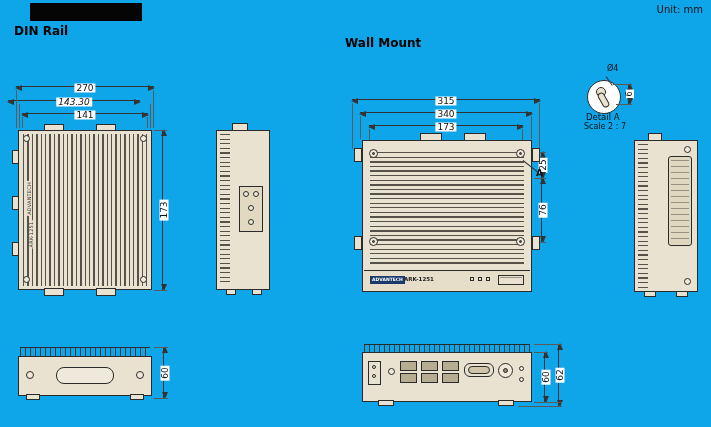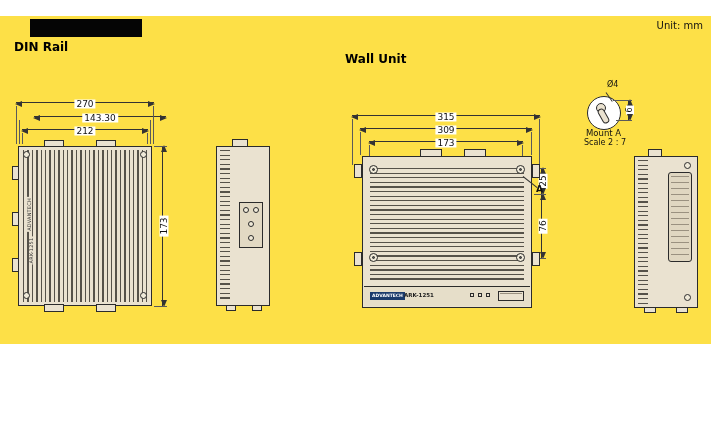--- a/index.html
+++ b/index.html
@@ -1,18 +1,18 @@
 <!DOCTYPE html>
 <html><head>
 <meta charset="utf-8">
 <style>
   * { margin:0; padding:0; box-sizing:border-box; }
   html,body { background:#fff; }
   body { font-family:"DejaVu Sans","Liberation Sans",sans-serif; color:#111; }
-  .canvas { position:relative; width:711px; height:328px; background:#fde047; overflow:hidden;margin-top:16px; }
+  .canvas { position:relative; width:711px; height:427px; background:#0ea5e9; overflow:hidden; }
   .abs { position:absolute; }
   .banner { position:absolute; left:30px; top:3px; width:112px; height:18px; background:#050505; }
   .unit { position:absolute; right:8px; top:4px; font-size:10px; color:#111; }
   .sec-title { position:absolute; font-size:12px; font-weight:bold; color:#000; }
 
   .outline { position:absolute; border:1.6px solid #2b2b2b; background:#eae2d0; }
   .thin { position:absolute; border:1px solid #2b2b2b; background:#eae2d0; }
   .dark { background:#b7ad92; }
   .circle { position:absolute; border:1px solid #2b2b2b; border-radius:50%; background:#f0ead9; }
   .fins-v { position:absolute; background-image:repeating-linear-gradient(90deg,#56524a 0px,#56524a 1.3px,rgba(0,0,0,0) 1.3px,rgba(0,0,0,0) 4.4px); }
@@ -47,31 +47,31 @@
   .note { position:absolute; color:#111; white-space:nowrap; }
 </style>
 </head>
 <body>
 
 <div class="canvas">
 
   <div class="banner"></div>
   <div class="unit">Unit: mm</div>
   <div class="sec-title" style="left:14px;top:24px;">DIN Rail</div>
-  <div class="sec-title" style="left:345px;top:36px;">Wall Unit</div>
+  <div class="sec-title" style="left:345px;top:36px;">Wall Mount</div>
 
   <div>
     <div class="dim-h" style="left:16px;top:86px;width:138px;">
         <span class="dlb">270</span>
       </div>
-    <div class="dim-h" style="left:34px;top:100px;width:132px;">
+    <div class="dim-h" style="left:8px;top:100px;width:132px;font-style:italic;">
         <span class="dlb">143.30</span>
       </div>
     <div class="dim-h" style="left:22px;top:113px;width:126px;">
-        <span class="dlb">212</span>
+        <span class="dlb">141</span>
       </div>
     <div class="ext-v" style="left:16px;top:90px;height:38px;"></div>
     <div class="ext-v" style="left:153px;top:90px;height:38px;"></div>
     <div class="ext-v" style="left:19px;top:104px;height:24px;"></div>
     <div class="ext-v" style="left:150px;top:104px;height:24px;"></div>
     <div class="ext-v" style="left:22px;top:117px;height:11px;"></div>
     <div class="ext-v" style="left:147px;top:117px;height:11px;"></div>
     <div class="dim-v" style="left:162px;top:130px;height:160px;">
         <span class="dlb">173</span>
       </div>
@@ -121,21 +121,21 @@
       </div>
     <div class="ext-h" style="left:154px;top:347px;width:14px;"></div>
     <div class="ext-h" style="left:154px;top:398px;width:14px;"></div>
   </div>
 
   <div>
     <div class="dim-h" style="left:352px;top:99px;width:188px;">
         <span class="dlb">315</span>
       </div>
     <div class="dim-h" style="left:360px;top:112px;width:172px;">
-        <span class="dlb">309</span>
+        <span class="dlb">340</span>
       </div>
     <div class="dim-h" style="left:369px;top:125px;width:154px;">
         <span class="dlb">173</span>
       </div>
     <div class="ext-v" style="left:352px;top:103px;height:46px;"></div>
     <div class="ext-v" style="left:539px;top:103px;height:46px;"></div>
     <div class="ext-v" style="left:360px;top:116px;height:23px;"></div>
     <div class="ext-v" style="left:531px;top:116px;height:23px;"></div>
     <div class="ext-v" style="left:369px;top:129px;height:22px;"></div>
     <div class="ext-v" style="left:522px;top:129px;height:22px;"></div>
@@ -185,21 +185,21 @@
     <div class="abs" style="left:587px;top:80px;width:34px;height:34px;border:1.2px solid #2b2b2b;border-radius:50%;background:#fff;"></div>
     <div class="circle" style="left:596px;top:87px;width:10px;height:10px;background:#eae2d0;"></div>
     <div class="abs" style="left:600px;top:92px;width:7px;height:16px;border:1px solid #2b2b2b;border-radius:4px;background:#eae2d0;transform:rotate(-30deg);"></div>
     <div class="leader" style="left:606px;top:76px;width:11px;transform:rotate(55deg);"></div>
     <span class="note" style="left:607px;top:64px;font-size:8px;">Ø4</span>
     <div class="dim-v" style="left:628px;top:84px;height:20px;">
         <span class="dlb" style="font-size:8px;">6</span>
       </div>
     <div class="ext-h" style="left:613px;top:84px;width:19px;"></div>
     <div class="ext-h" style="left:616px;top:104px;width:16px;"></div>
-    <span class="note" style="left:586px;top:112px;font-size:8.5px;">Mount A</span>
+    <span class="note" style="left:586px;top:112px;font-size:8.5px;">Detail A</span>
     <span class="note" style="left:584px;top:122px;font-size:8px;">Scale 2 : 7</span>
   </div>
 
   <div>
     <div class="thin" style="left:648px;top:133px;width:14px;height:9px;"></div>
     <div class="outline" style="left:634px;top:140px;width:64px;height:152px;"></div>
     <div class="fins-h" style="left:638px;top:144px;width:10px;height:144px;"></div>
     <div class="thin" style="left:668px;top:156px;width:24px;height:90px;border-radius:3px;background:#e0d7c1;"></div>
     <div class="vents" style="left:671px;top:160px;width:18px;height:82px;"></div>
     <div class="circle" style="left:684px;top:146px;width:7px;height:7px;"></div>

